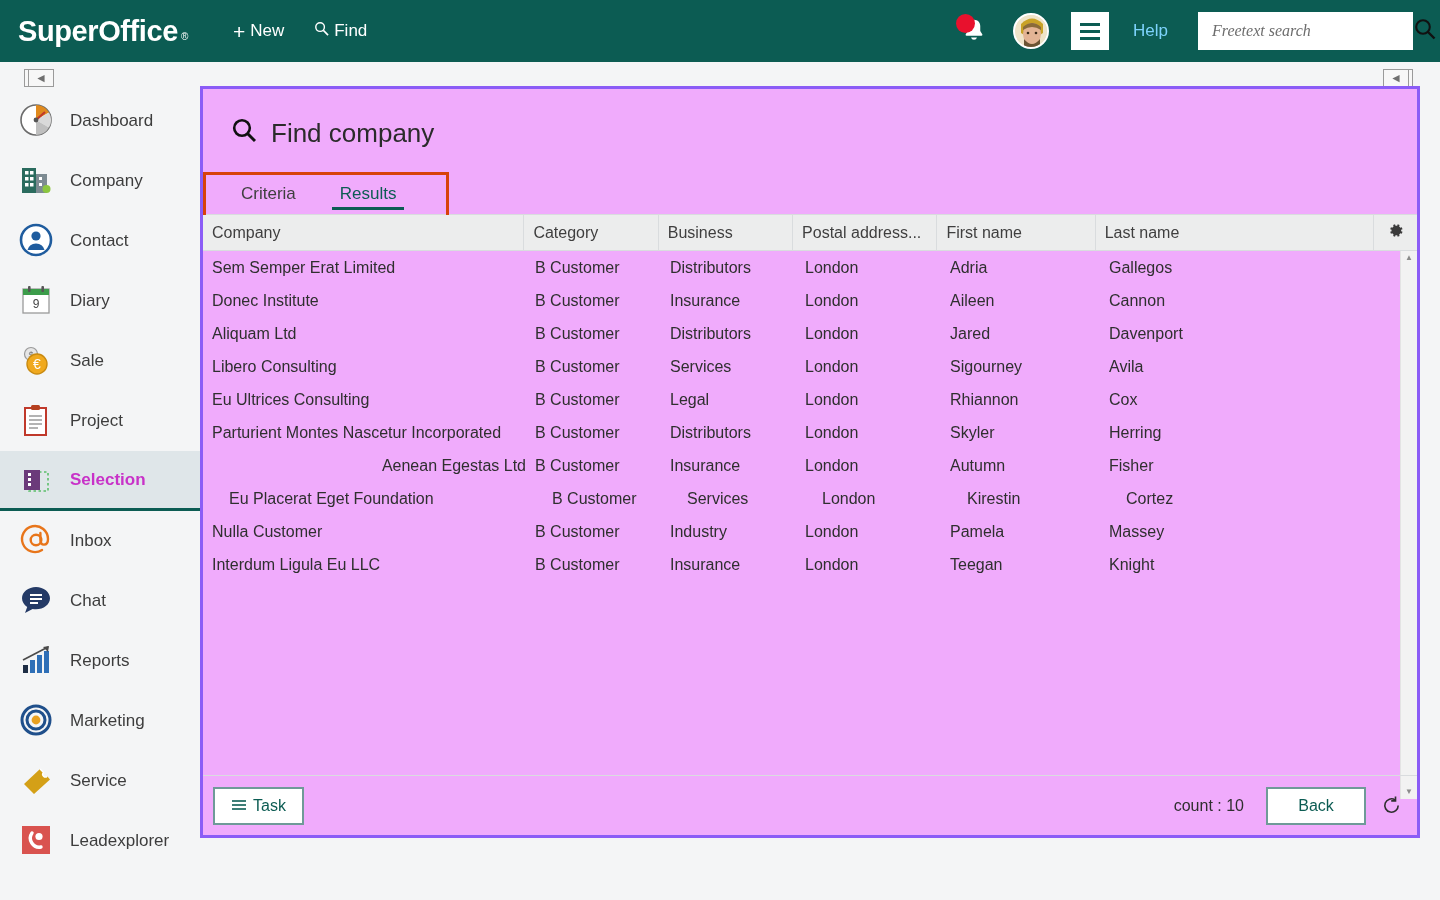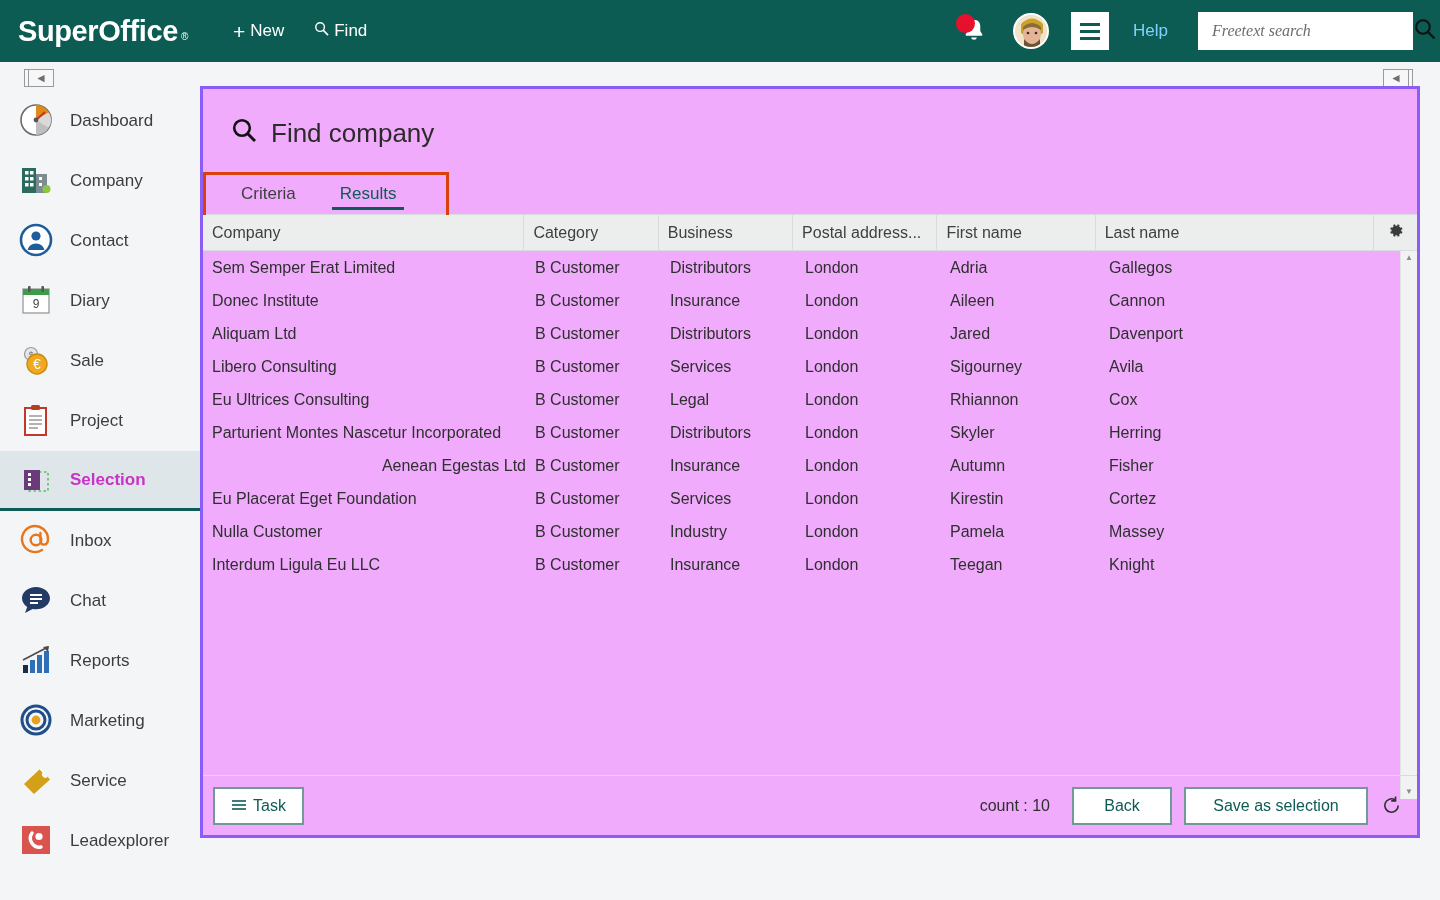--- a/index.html
+++ b/index.html
@@ -523,21 +523,21 @@
           </div>
           <div class="row">
             <div class="cell" style="width: 323px; text-align: right;">Aenean Egestas Ltd</div>
             <div class="cell" style="width: 135px;">B Customer</div>
             <div class="cell" style="width: 135px;">Insurance</div>
             <div class="cell" style="width: 145px;">London</div>
             <div class="cell" style="width: 159px;">Autumn</div>
             <div class="cell" style="width: 280px;">Fisher</div>
           </div>
           <div class="row">
-            <div class="cell" style="width: 323px;">Eu Placerat Eget Foundation</div>
+            <div class="cell" style="width: 323px; margin-left: 17px;">Eu Placerat Eget Foundation</div>
             <div class="cell" style="width: 135px;">B Customer</div>
             <div class="cell" style="width: 135px;">Services</div>
             <div class="cell" style="width: 145px;">London</div>
             <div class="cell" style="width: 159px;">Kirestin</div>
             <div class="cell" style="width: 280px;">Cortez</div>
           </div>
           <div class="row">
             <div class="cell" style="width: 323px;">Nulla Customer</div>
             <div class="cell" style="width: 135px;">B Customer</div>
             <div class="cell" style="width: 135px;">Industry</div>
@@ -568,23 +568,20 @@
               <line x1="1" y1="6" x2="15" y2="6" stroke="#0c5c53" stroke-width="1.6"></line>
               <line x1="1" y1="10" x2="15" y2="10" stroke="#0c5c53" stroke-width="1.6"></line>
             </svg>
         </span>
         <span>Task</span>
       </div>
       <div class="count-label">count : 10</div>
       <div class="btn btn-back">
         <span>Back</span>
       </div>
-      <div class="btn btn-save">
-        <span>Save as selection</span>
-      </div>
       <div class="refresh-ico">
         <svg width="21" height="21" viewBox="0 0 22 22">
           <path d="M18 11a7 7 0 1 1-3.3-5.95" fill="none" stroke="#2f2f2f" stroke-width="1.7"></path>
           <path d="M15.2 1.6 L15.2 6.2 L10.7 6.2" fill="none" stroke="#2f2f2f" stroke-width="1.7"></path>
         </svg>
       </div>
     </div>
   </div>
 </div>
 

